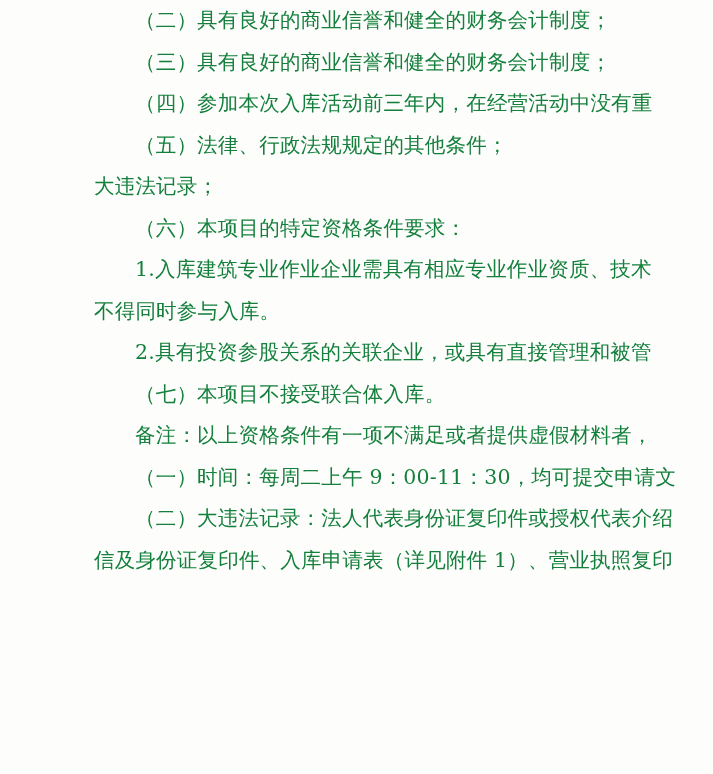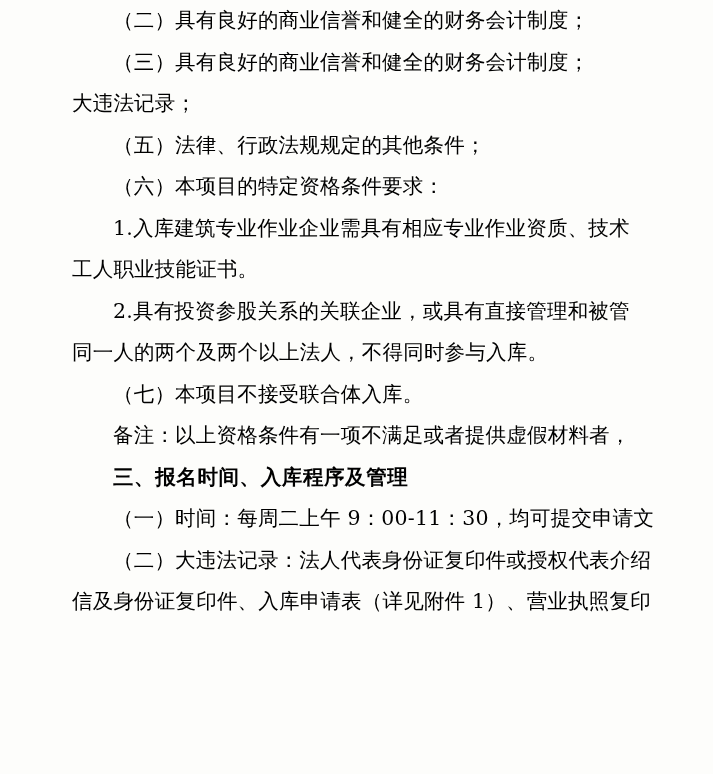--- a/index.html
+++ b/index.html
@@ -17,24 +17,25 @@
   }
   #doc {
     position: absolute;
     left: 72px;
     top: 0px;
     width: 572px;
   }
   .line {
     font-size: 20.5px;
     line-height: 41.5px;
-    color: #000000;
+    color: #15803d;
     letter-spacing: 0.2px;
     white-space: pre;
     text-align: justify;
+    margin-left: 22px;
   }
   .indent {
     text-indent: 0;
     padding-left: 41px;
   }
   .flush {
     padding-left: 0;
   }
   .heading {
     font-weight: bold;
@@ -43,28 +44,27 @@
   }
 </style>
 </head>
 <body>
 
 <div id="page">
   <div id="doc">
 
     <div class="line indent">（二）具有良好的商业信誉和健全的财务会计制度；</div>
     <div class="line indent">（三）具有良好的商业信誉和健全的财务会计制度；</div>
+    <div class="line indent">（四）参加本次入库活动前三年内，在经营活动中没有重</div>
+    <div class="line indent">（五）法律、行政法规规定的其他条件；</div>
     <div class="line flush">大违法记录；</div>
-    <div class="line indent">（五）法律、行政法规规定的其他条件；</div>
     <div class="line indent">（六）本项目的特定资格条件要求：</div>
     <div class="line indent">1.入库建筑专业作业企业需具有相应专业作业资质、技术</div>
-    <div class="line flush">工人职业技能证书。</div>
+    <div class="line flush">不得同时参与入库。</div>
     <div class="line indent">2.具有投资参股关系的关联企业，或具有直接管理和被管</div>
-    <div class="line flush">同一人的两个及两个以上法人，不得同时参与入库。</div>
     <div class="line indent">（七）本项目不接受联合体入库。</div>
     <div class="line indent">备注：以上资格条件有一项不满足或者提供虚假材料者，</div>
-    <div class="line heading">三、报名时间、入库程序及管理</div>
     <div class="line indent">（一）时间：每周二上午 9：00-11：30，均可提交申请文</div>
     <div class="line indent">（二）大违法记录：法人代表身份证复印件或授权代表介绍</div>
     <div class="line flush">信及身份证复印件、入库申请表（详见附件 1）、营业执照复印</div>
 
   </div>
 </div>
 
 </body></html>

